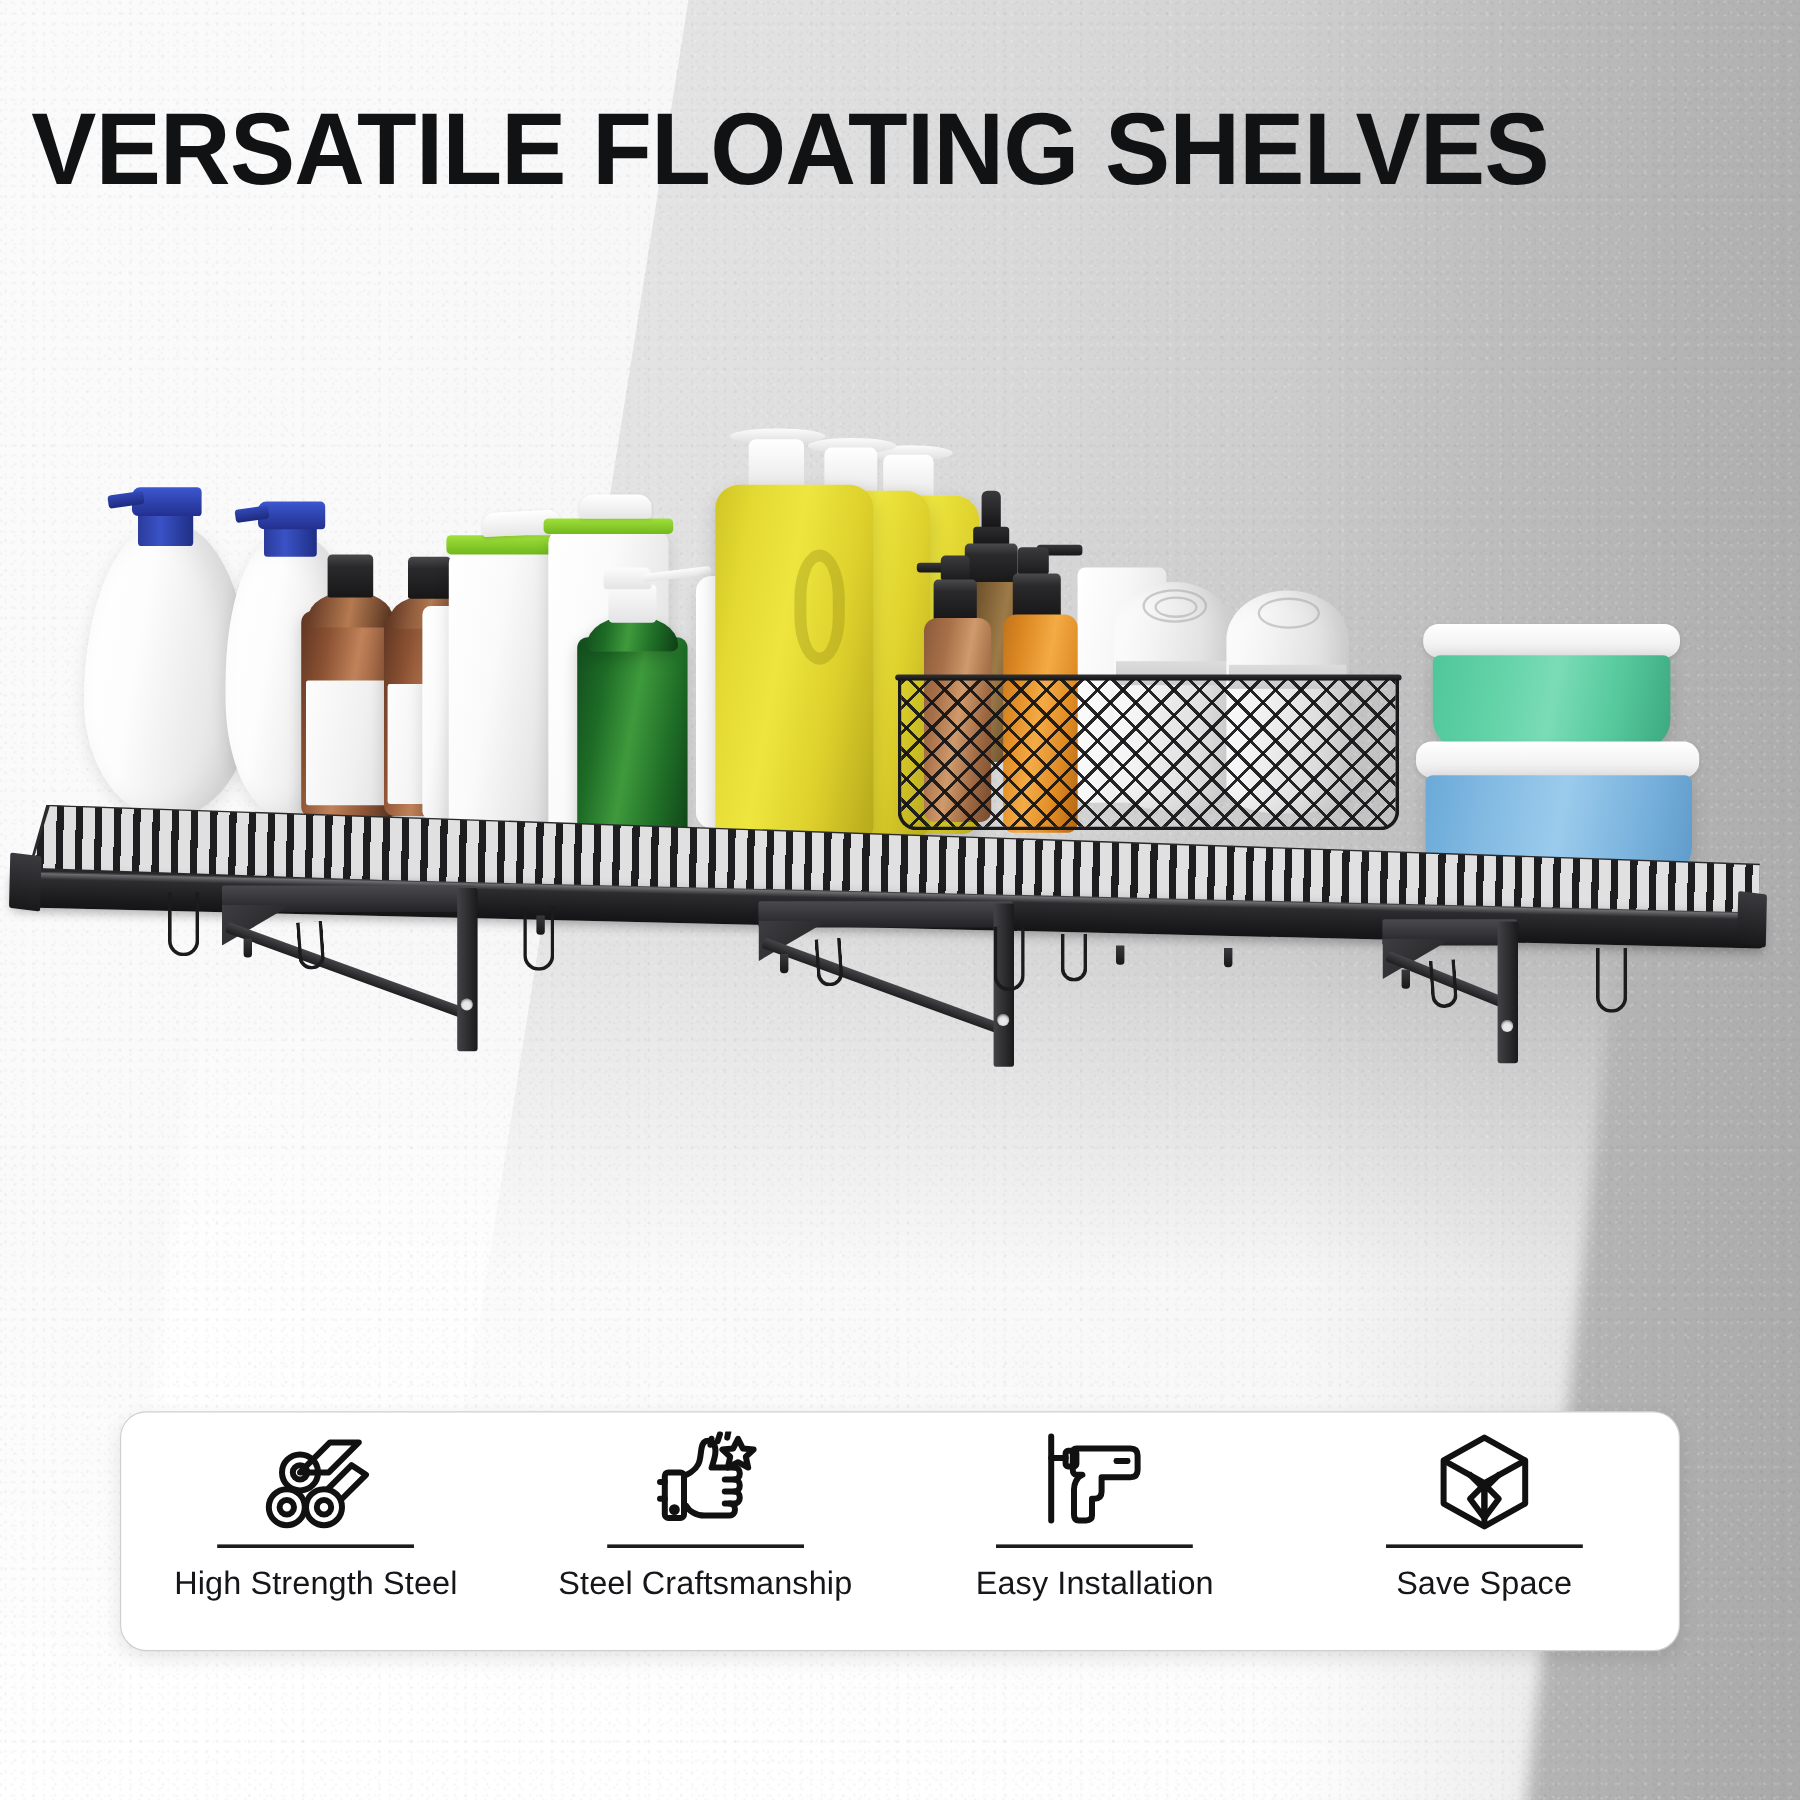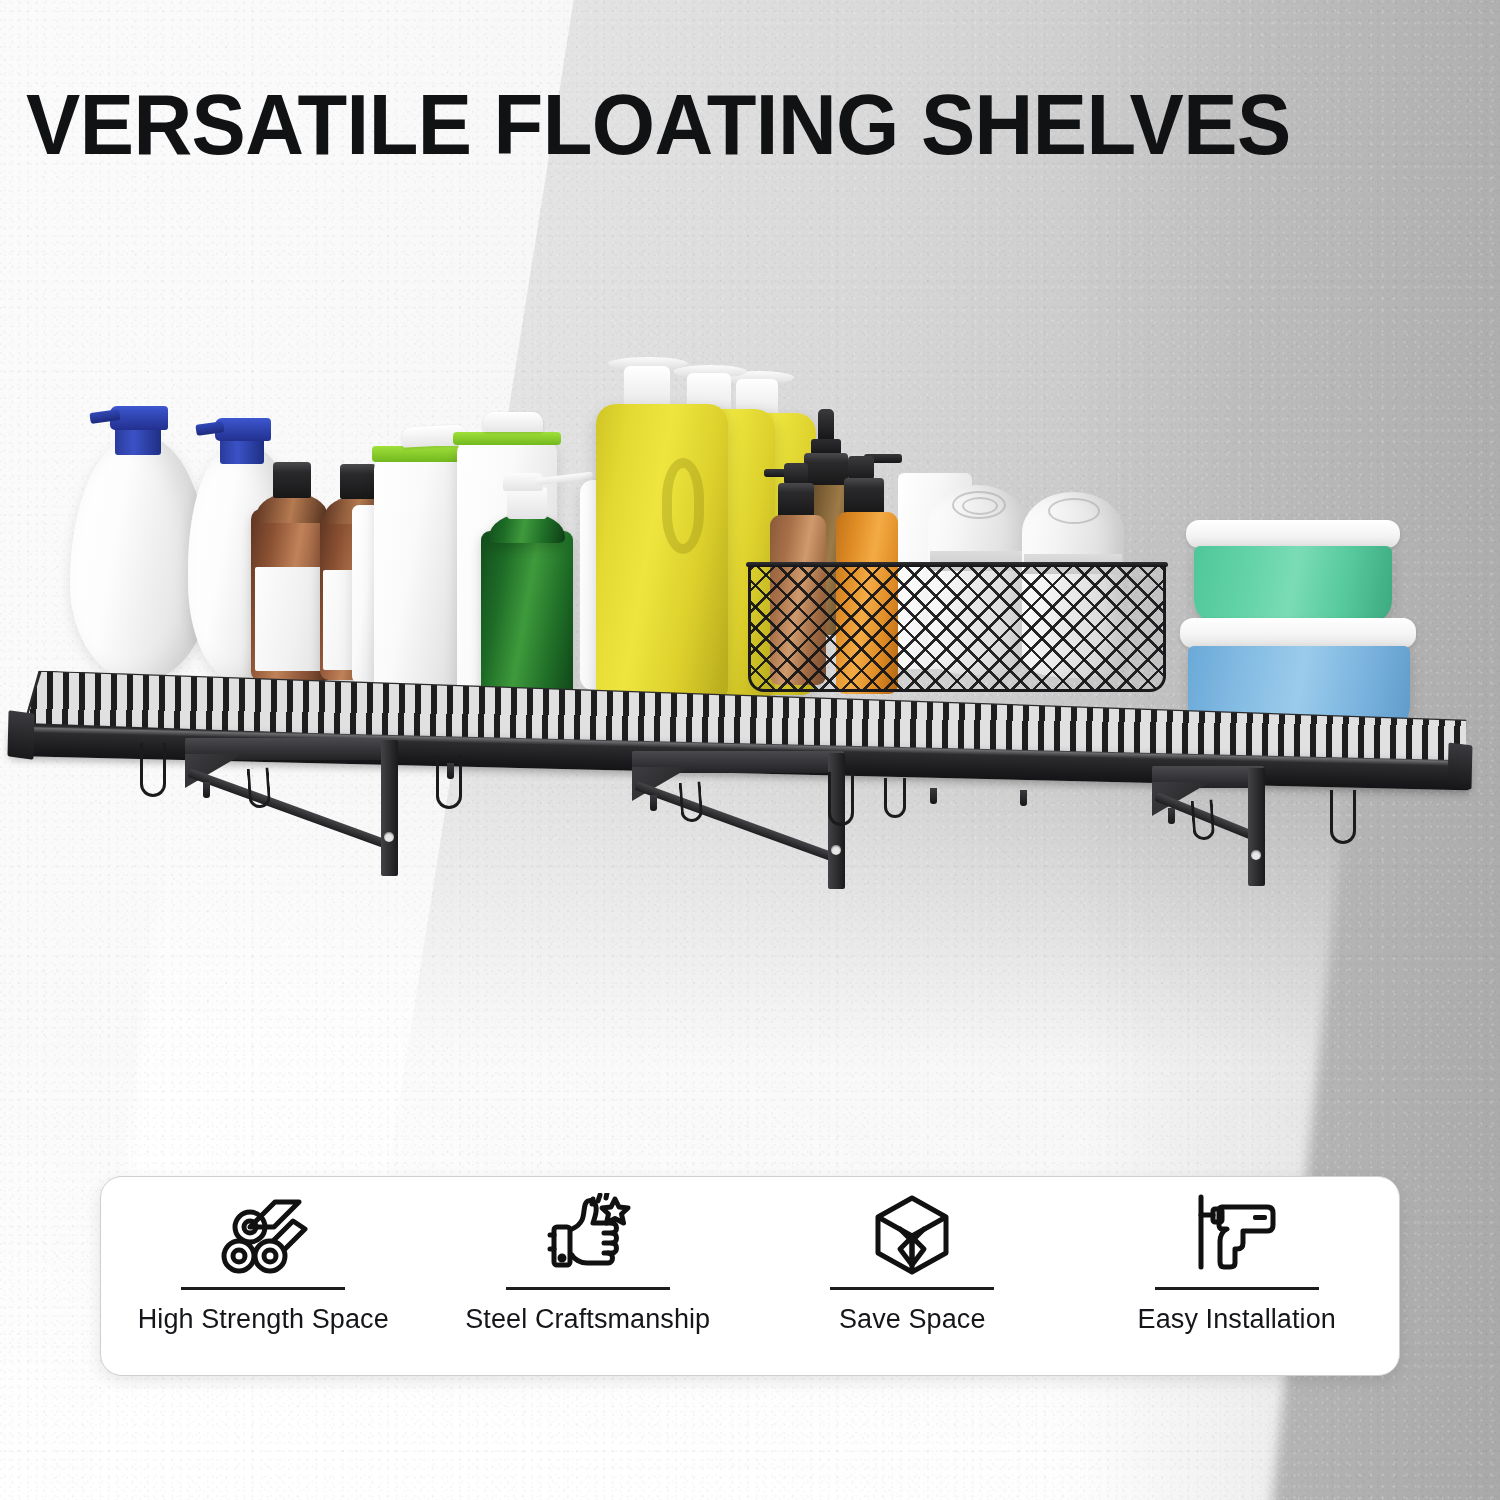--- a/index.html
+++ b/index.html
@@ -563,21 +563,21 @@
           <path d="M55 49 L76 28 L88 36 L67 57" stroke-linejoin="round"></path>
           <ellipse cx="33" cy="34" rx="15" ry="15"></ellipse>
           <ellipse cx="33" cy="34" rx="6" ry="6"></ellipse>
           <ellipse cx="22" cy="63" rx="15" ry="15"></ellipse>
           <ellipse cx="22" cy="63" rx="6" ry="6"></ellipse>
           <ellipse cx="53" cy="63" rx="15" ry="15"></ellipse>
           <ellipse cx="53" cy="63" rx="6" ry="6"></ellipse>
         </svg>
       </div>
       <div class="feat-rule"></div>
-      <div class="feat-label">High Strength Space</div>
+      <div class="feat-label">High Strength Steel</div>
     </div>
 
     <div class="feature">
       <div class="feat-icon">
         <svg width="92" height="84" viewBox="0 0 92 84" fill="none" stroke="#111" stroke-width="5" stroke-linejoin="round" stroke-linecap="round">
           <path d="M30 36 C30 36 37 33 40 27 C43 21 41 10 46 8 C52 6 55 12 54 19 C53.4 23 51 30 51 30 L70 30"></path>
           <path d="M70 30 C76 30 76 40 70 40 L62 40"></path>
           <path d="M70 40 C76 40 76 50 70 50 L62 50"></path>
           <path d="M70 50 C76 50 76 60 70 60 L62 60"></path>
           <path d="M66 60 C72 60 72 70 66 70 L45 70 C38 70 32 66 30 62"></path>
@@ -587,41 +587,41 @@
           <path d="M73 6 L77 14 L86 15 L79.5 21 L81.5 30 L73 25.5 L64.5 30 L66.5 21 L60 15 L69 14 Z"></path>
           <path d="M58 2 L56 8 M65 0 L64 5 M51 6 L50 11"></path>
         </svg>
       </div>
       <div class="feat-rule"></div>
       <div class="feat-label">Steel Craftsmanship</div>
     </div>
 
     <div class="feature">
       <div class="feat-icon">
+        <svg width="92" height="84" viewBox="0 0 92 84" fill="none" stroke="#111" stroke-width="5" stroke-linejoin="round" stroke-linecap="round">
+          <path d="M10 4 L10 74"></path>
+          <path d="M10 22 L22 22"></path>
+          <rect x="22" y="16" width="9" height="13" rx="2"></rect>
+          <path d="M31 14 L76 14 C80 14 82 16 82 20 L82 32 C82 36 80 38 76 38 L52 38 L52 50 C52 54 50 56 46 56 L44 56 L44 70 C44 73 42 74 39 74 L33 74 C30 74 29 72 29 69 L29 48 C29 44 31 38 36 36 L31 36 C29 36 28 34 28 32 L28 18 C28 15.5 29 14 31 14 Z"></path>
+          <rect x="62" y="22" width="14" height="5" rx="2" fill="#111" stroke="none"></rect>
+        </svg>
+      </div>
+      <div class="feat-rule"></div>
+      <div class="feat-label">Easy Installation</div>
+    </div>
+
+    <div class="feature">
+      <div class="feat-icon">
         <svg width="92" height="84" viewBox="0 0 92 84" fill="none" stroke="#111" stroke-width="5" stroke-linejoin="round">
           <path d="M46 5 L80 24 L80 60 L46 79 L12 60 L12 24 Z"></path>
           <path d="M12 24 L46 43 L80 24"></path>
           <path d="M46 43 L46 79"></path>
           <path d="M33 35 L46 48 L59 35"></path>
           <path d="M46 48 L46 72 L34 56 L46 44 L58 56 L46 72"></path>
         </svg>
       </div>
       <div class="feat-rule"></div>
       <div class="feat-label">Save Space</div>
     </div>
 
-    <div class="feature">
-      <div class="feat-icon">
-        <svg width="92" height="84" viewBox="0 0 92 84" fill="none" stroke="#111" stroke-width="5" stroke-linejoin="round" stroke-linecap="round">
-          <path d="M10 4 L10 74"></path>
-          <path d="M10 22 L22 22"></path>
-          <rect x="22" y="16" width="9" height="13" rx="2"></rect>
-          <path d="M31 14 L76 14 C80 14 82 16 82 20 L82 32 C82 36 80 38 76 38 L52 38 L52 50 C52 54 50 56 46 56 L44 56 L44 70 C44 73 42 74 39 74 L33 74 C30 74 29 72 29 69 L29 48 C29 44 31 38 36 36 L31 36 C29 36 28 34 28 32 L28 18 C28 15.5 29 14 31 14 Z"></path>
-          <rect x="62" y="22" width="14" height="5" rx="2" fill="#111" stroke="none"></rect>
-        </svg>
-      </div>
-      <div class="feat-rule"></div>
-      <div class="feat-label">Easy Installation</div>
-    </div>
-
   </div>
 
 </div>
 
 </body></html>

